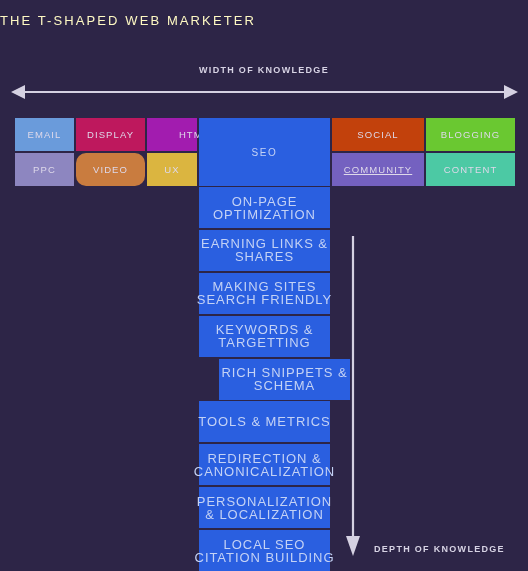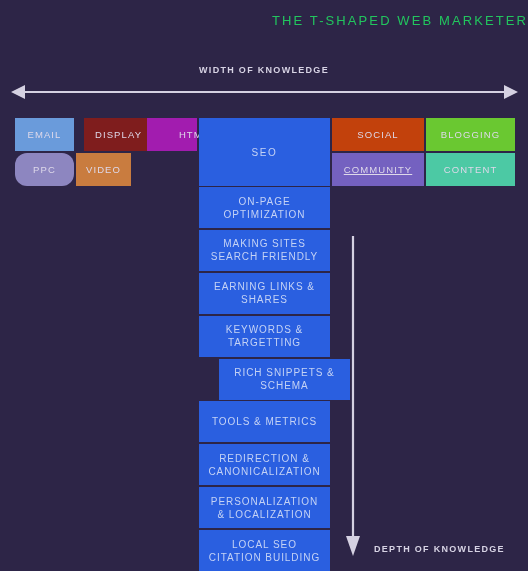--- a/index.html
+++ b/index.html
@@ -19,22 +19,22 @@
     position: absolute;
     inset: 0;
   }
 
   
   .title {
     position: absolute;
     top: 13px;
     left: 0;
     width: 100%;
-    text-align: right;
-    color: #22c55e;
+    text-align: left;
+    color: #fef9c3;
     font-size: 13px;
     letter-spacing: 2.1px;
     font-weight: 400;
     white-space: nowrap;
   }
 
   
   .width-label {
     position: absolute;
     top: 65px;
@@ -81,21 +81,21 @@
     box-sizing: border-box;
   }
 
   .blk-email    { left: 15px;  width: 59px;  background: #6a9bdb; }
   .blk-display  { left: 76px;  width: 69px;  background: #4f6326; }
   .blk-html     { left: 147px; width: 50px;  background: #8b8d76; }
   .blk-social   { left: 332px; width: 92px;  background: #d62b4d; }
   .blk-blogging { left: 426px; width: 89px;  background: #6ac831; }
 
   .blk-ppc       { left: 15px;  width: 59px;  background: #8d86c0; }
-  .blk-video     { left: 76px;  width: 55px;  background: #c97c3f; }
+  .blk-video     { left: 76px;  width: 69px;  background: #c97c3f; border-radius: 10px; }
   .blk-ux        { left: 147px; width: 50px;  background: #dbb540; }
   .blk-community { left: 332px; width: 92px;  background: #7461c0; }
   .blk-content   { left: 426px; width: 89px;  background: #4cc9a4; }
 
   
   .seo-head {
     position: absolute;
     left: 199px;
     top: 118px;
     width: 131px;
@@ -125,21 +125,21 @@
     display: flex;
     flex-direction: column;
     align-items: center;
     justify-content: center;
     box-sizing: border-box;
   }
 
   .seo-item span {
     display: block;
     color: #c4d2f5;
-    font-size: 10px;
+    font-size: 13px;
     letter-spacing: 0.95px;
     line-height: 13px;
     text-align: center;
     white-space: nowrap;
   }
 
   
   .v-arrow {
     position: absolute;
     left: 344px;
@@ -180,47 +180,48 @@
     <svg width="18" height="320" viewBox="0 0 18 320">
       <line x1="9" y1="0" x2="9" y2="306" stroke="#d5d1e2" stroke-width="2.2"></line>
       <polygon points="9,320 2,300 16,300" fill="#d5d1e2"></polygon>
     </svg>
   </div>
 
   <div class="depth-label">DEPTH OF KNOWLEDGE</div>
 
   <div class="top-row">
     <div class="blk blk-email" style="background: rgb(106, 155, 219);">EMAIL</div>
-    <div class="blk blk-display" style="background: #7f1d1d; margin-left: 8px;">DISPLAY</div>
+    <div class="blk blk-display" style="background: #be185d;">DISPLAY</div>
     <div class="blk blk-html" style="background: #a21caf; padding-left: 44px;">HTML</div>
     <div class="blk blk-social" style="background: #c2410c;">SOCIAL</div>
     <div class="blk blk-blogging" style="background: rgb(106, 200, 49); text-align: right;">BLOGGING</div>
   </div>
 
   <div class="bottom-row">
-    <div class="blk blk-ppc" style="background: rgb(141, 134, 192); border-radius: 12px;">PPC</div>
+    <div class="blk blk-ppc" style="background: rgb(141, 134, 192);">PPC</div>
     <div class="blk blk-video" style="background: rgb(201, 124, 63);">VIDEO</div>
+    <div class="blk blk-ux" style="background: rgb(219, 181, 64);">UX</div>
     <div class="blk blk-community" style="background: rgb(116, 97, 192); text-decoration: underline;">COMMUNITY</div>
     <div class="blk blk-content" style="background: rgb(76, 201, 164);">CONTENT</div>
   </div>
 
   <div class="seo-head" style="background: rgb(42, 95, 224);">SEO</div>
 
   <div class="seo-stem" id="seo-stem">
       <div class="seo-item" style="background: rgb(42, 95, 224);">
         <span>ON-PAGE</span>
         <span>OPTIMIZATION</span>
       </div>
       <div class="seo-item" style="background: rgb(42, 95, 224);">
+        <span>EARNING LINKS &amp;</span>
+        <span>SHARES</span>
+      </div>
+      <div class="seo-item" style="background: rgb(42, 95, 224);">
         <span>MAKING SITES</span>
         <span>SEARCH FRIENDLY</span>
-      </div>
-      <div class="seo-item" style="background: rgb(42, 95, 224);">
-        <span>EARNING LINKS &amp;</span>
-        <span>SHARES</span>
       </div>
       <div class="seo-item" style="background: rgb(42, 95, 224);">
         <span>KEYWORDS &amp;</span>
         <span>TARGETTING</span>
       </div>
       <div class="seo-item" style="background: rgb(42, 95, 224); margin-left: 20px;">
         <span>RICH SNIPPETS &amp;</span>
         <span>SCHEMA</span>
       </div>
       <div class="seo-item" style="background: rgb(42, 95, 224);">

